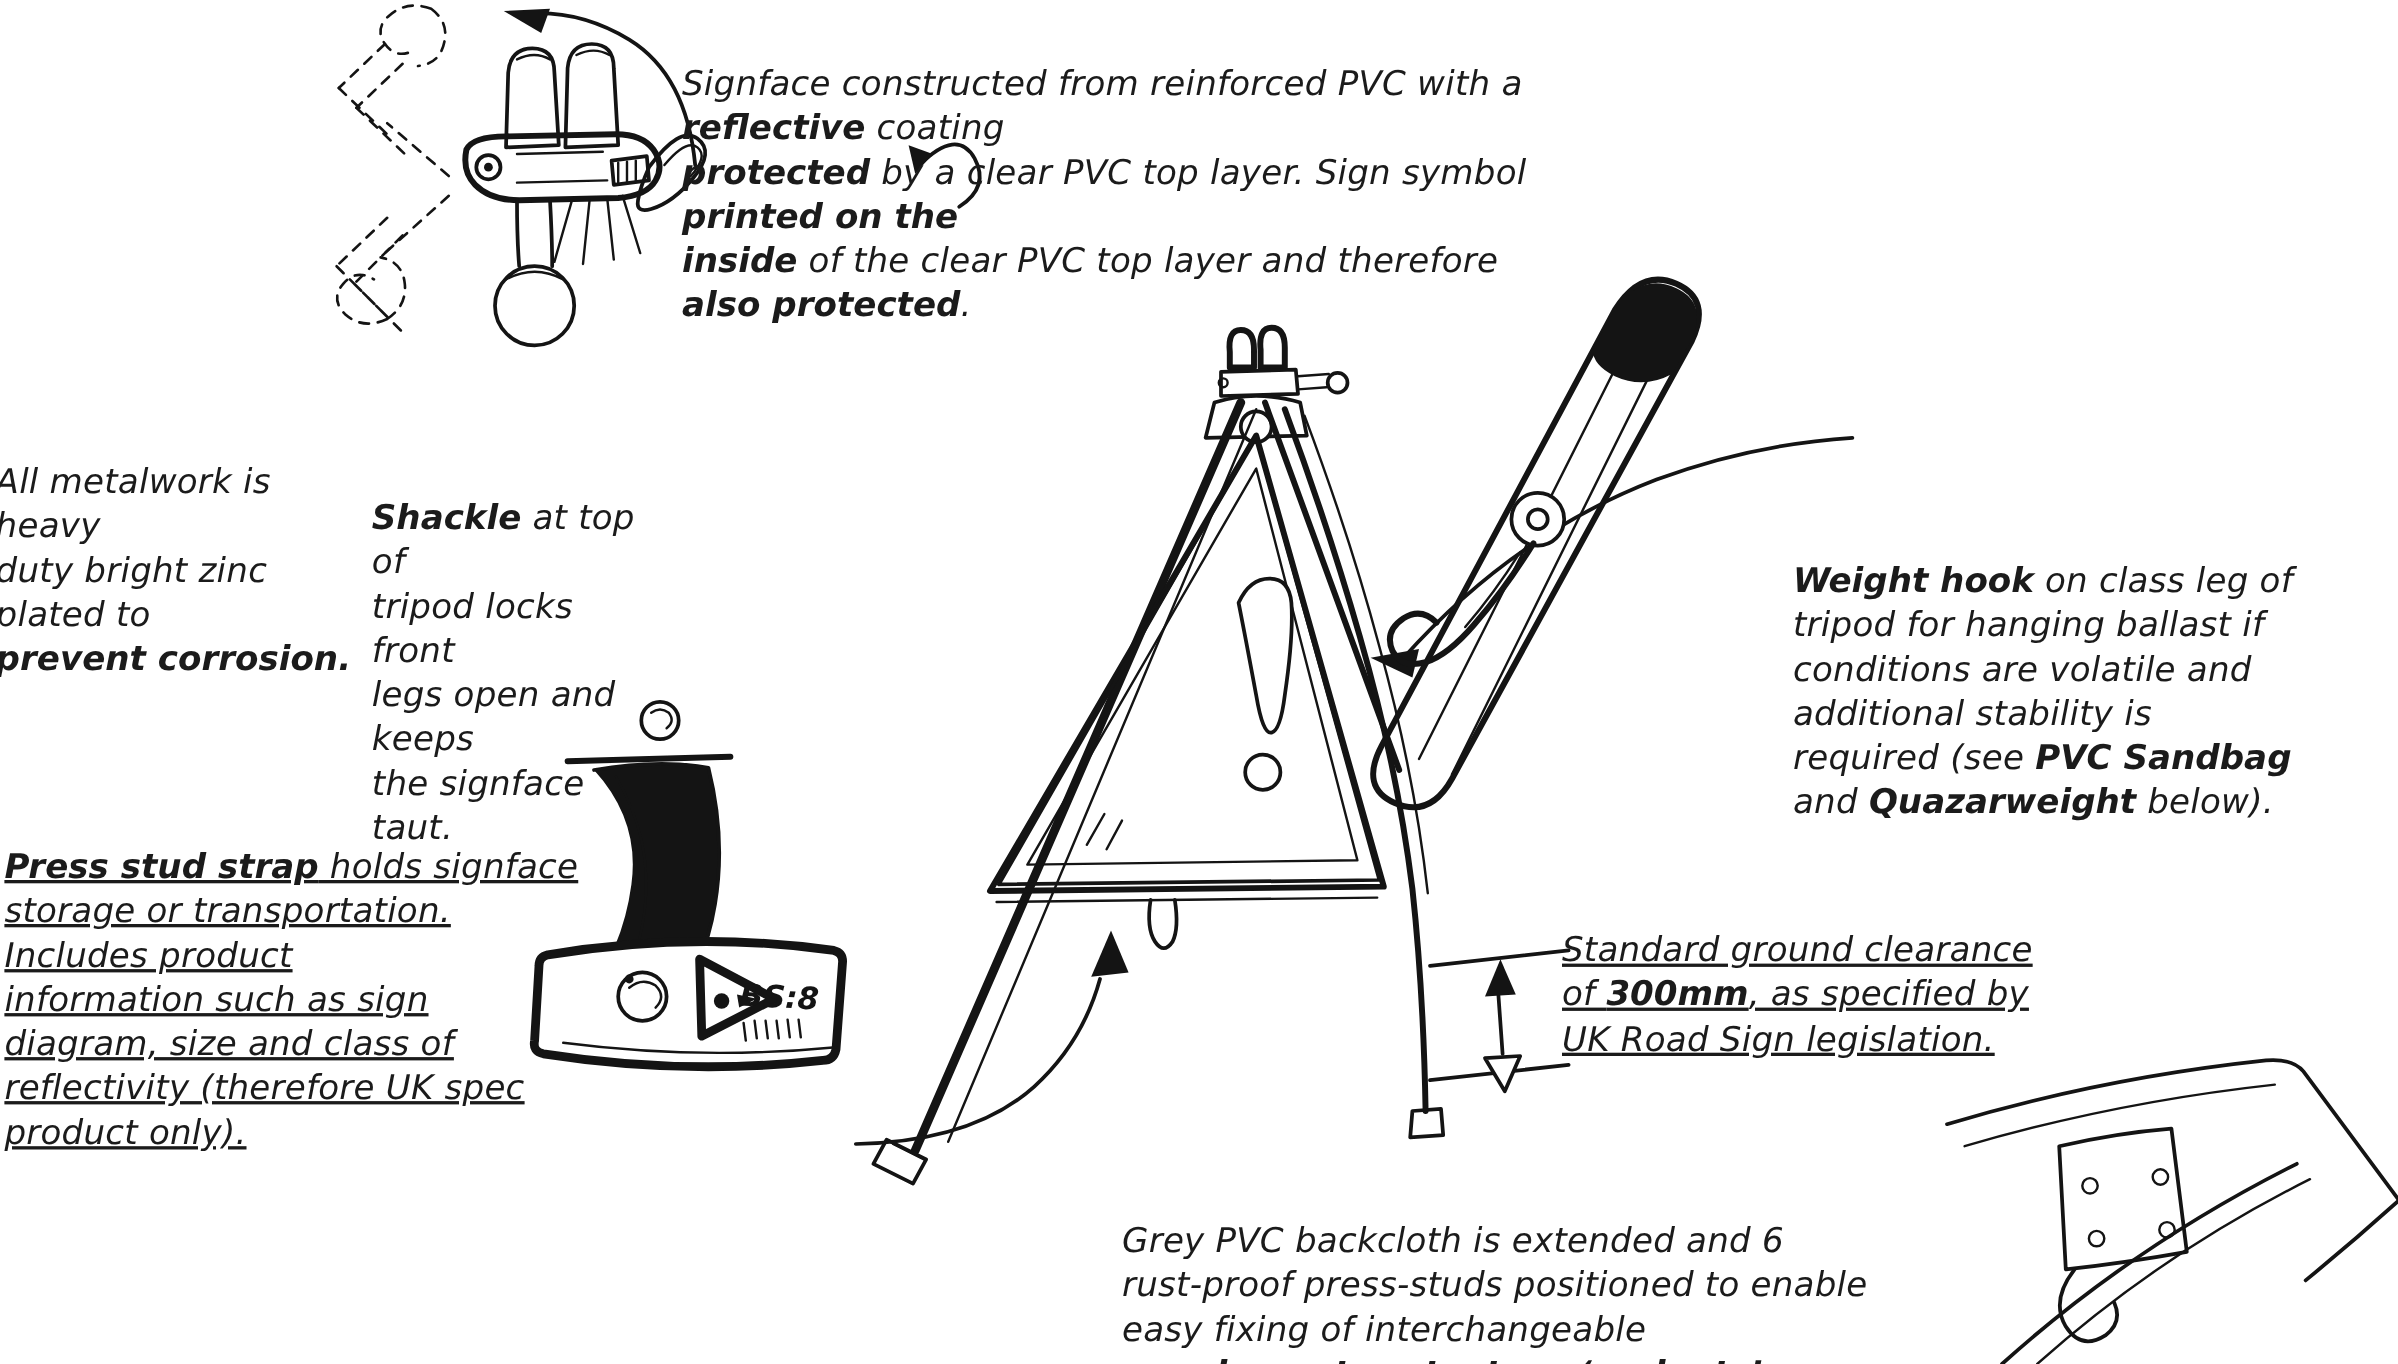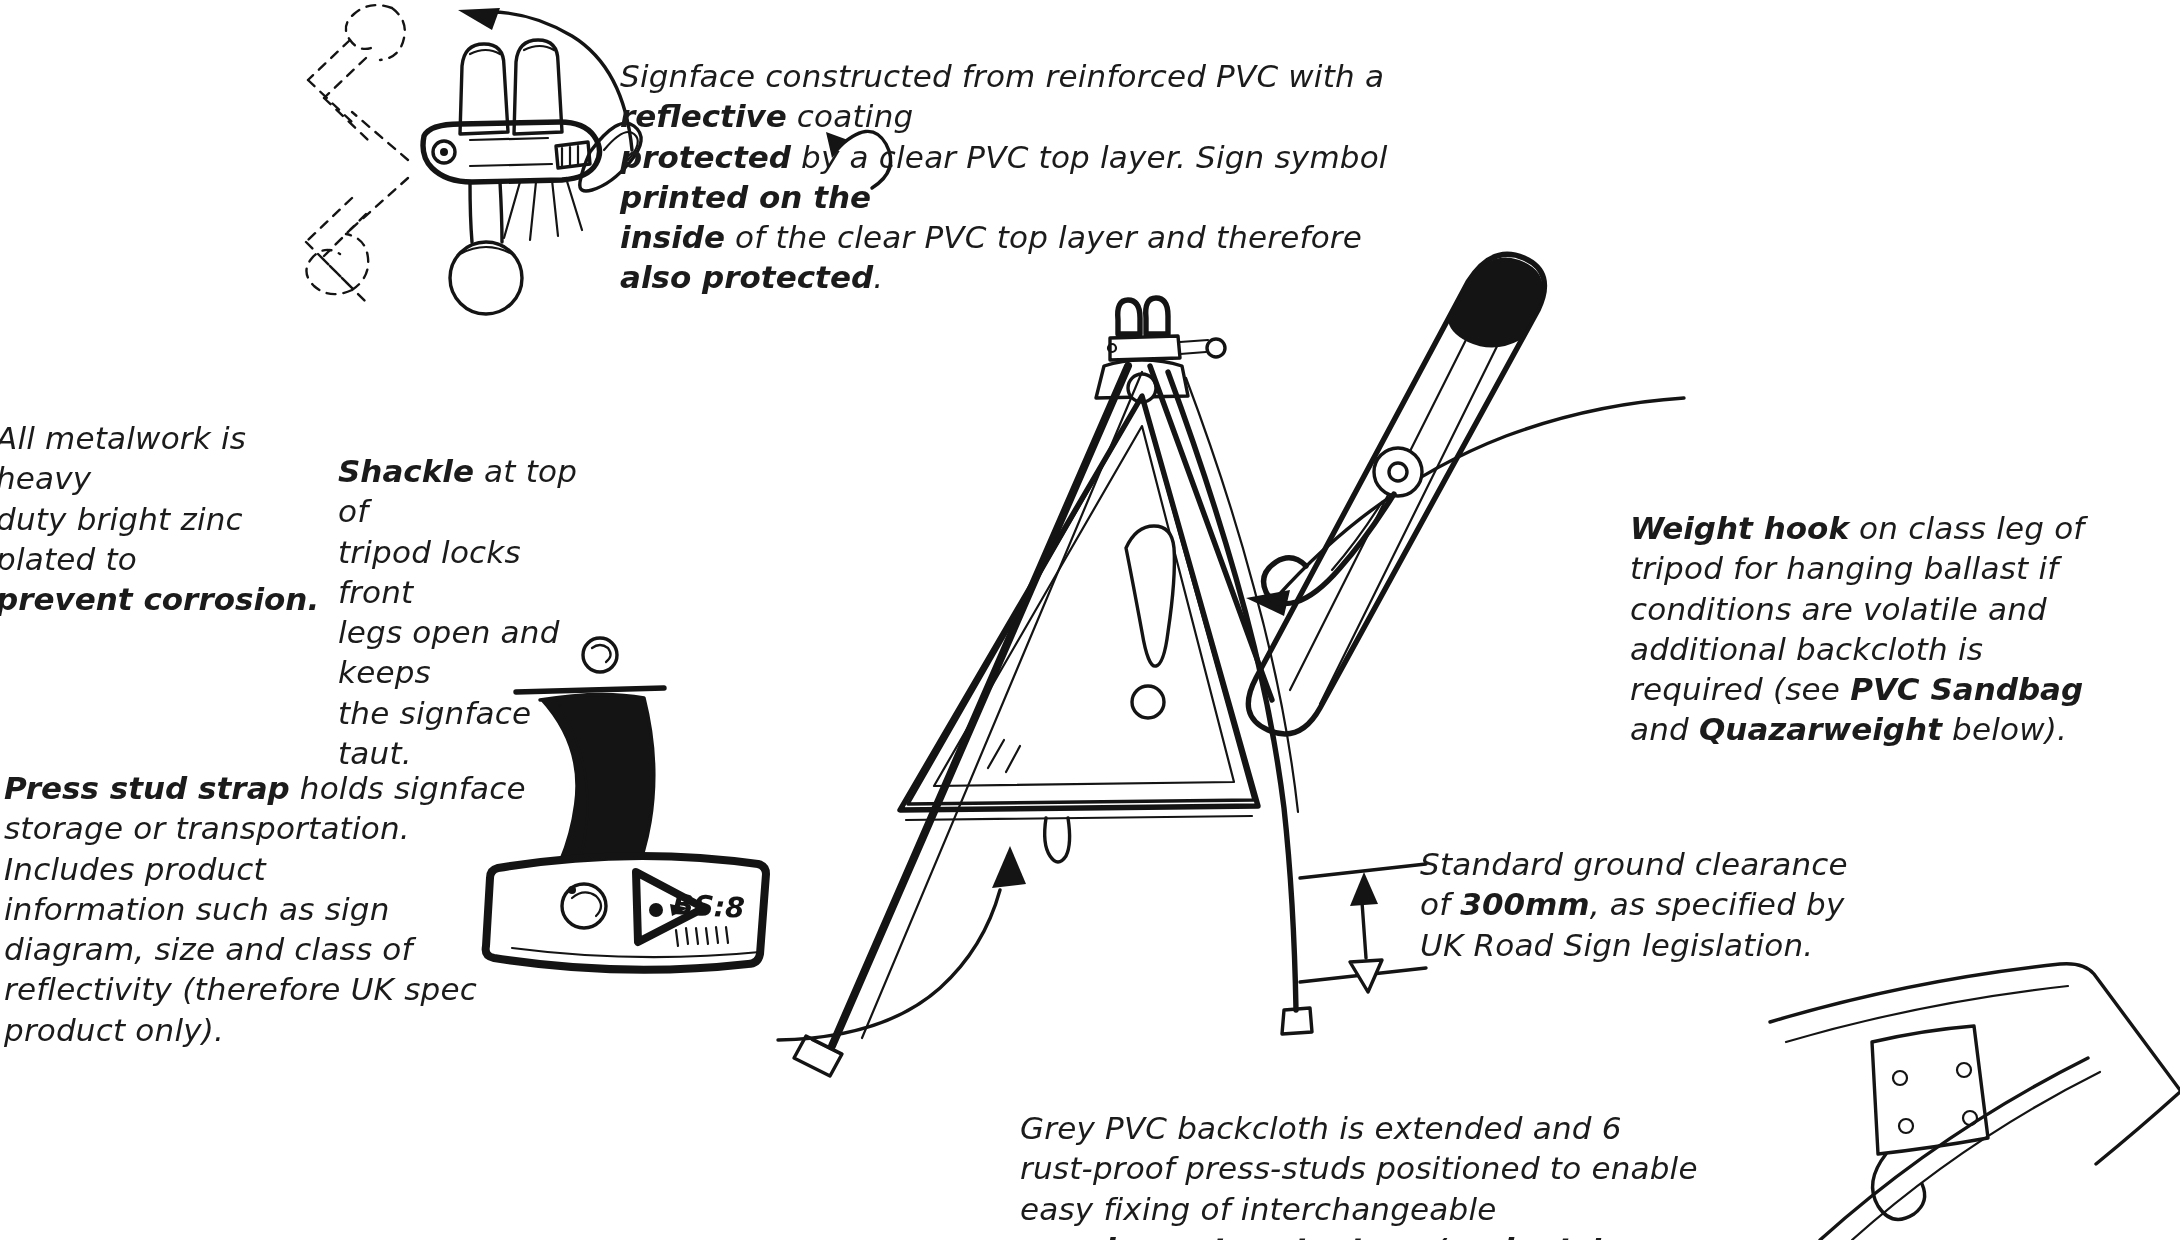--- a/index.html
+++ b/index.html
@@ -15,21 +15,21 @@
     position:absolute;
     font-family:"DejaVu Sans",sans-serif;
     font-size:31px;
     line-height:1.30;
     color:#1b1b1b;
     letter-spacing:.2px;
     font-style:italic;
   }
   .note .b{font-weight:bold;font-style:italic;letter-spacing:0;}
   .c{text-align:left;margin-top:46px;}
-  .l{text-align:left;}
+  .l{text-align:left;text-decoration:underline;}
 
   
   #note-signface{left:620px;top:10px;width:820px;}
   #note-metalwork{left:-4px;top:372px;width:330px;}
   #note-shackle{left:338px;top:405px;width:255px;}
   #note-weighthook{left:1630px;top:462px;width:550px;}
   #note-pressstud{left:4px;top:768px;width:555px;}
   #note-clearance{left:1420px;top:844px;width:480px;}
   #note-backcloth{left:1020px;top:1062px;width:740px;}
 
@@ -227,21 +227,21 @@
       <div><span class="b">Shackle</span><span> at top of</span></div>
       <div><span>tripod locks front</span></div>
       <div><span>legs open and keeps</span></div>
       <div><span>the signface taut.</span></div>
     </div>
 
   <div class="note c" id="note-weighthook">
       <div><span class="b">Weight hook</span><span> on class leg of</span></div>
       <div><span>tripod for hanging ballast if</span></div>
       <div><span>conditions are volatile and</span></div>
-      <div><span>additional backcloth is</span></div>
+      <div><span>additional stability is</span></div>
       <div><span>required (see </span><span class="b">PVC Sandbag</span></div>
       <div><span>and </span><span class="b">Quazarweight</span><span> below).</span></div>
     </div>
 
   <div class="note l" id="note-pressstud">
       <div><span class="b">Press stud strap</span><span> holds signface</span></div>
       <div><span>storage or transportation.</span></div>
       <div><span>Includes product</span></div>
       <div><span>information such as sign</span></div>
       <div><span>diagram, size and class of</span></div>

